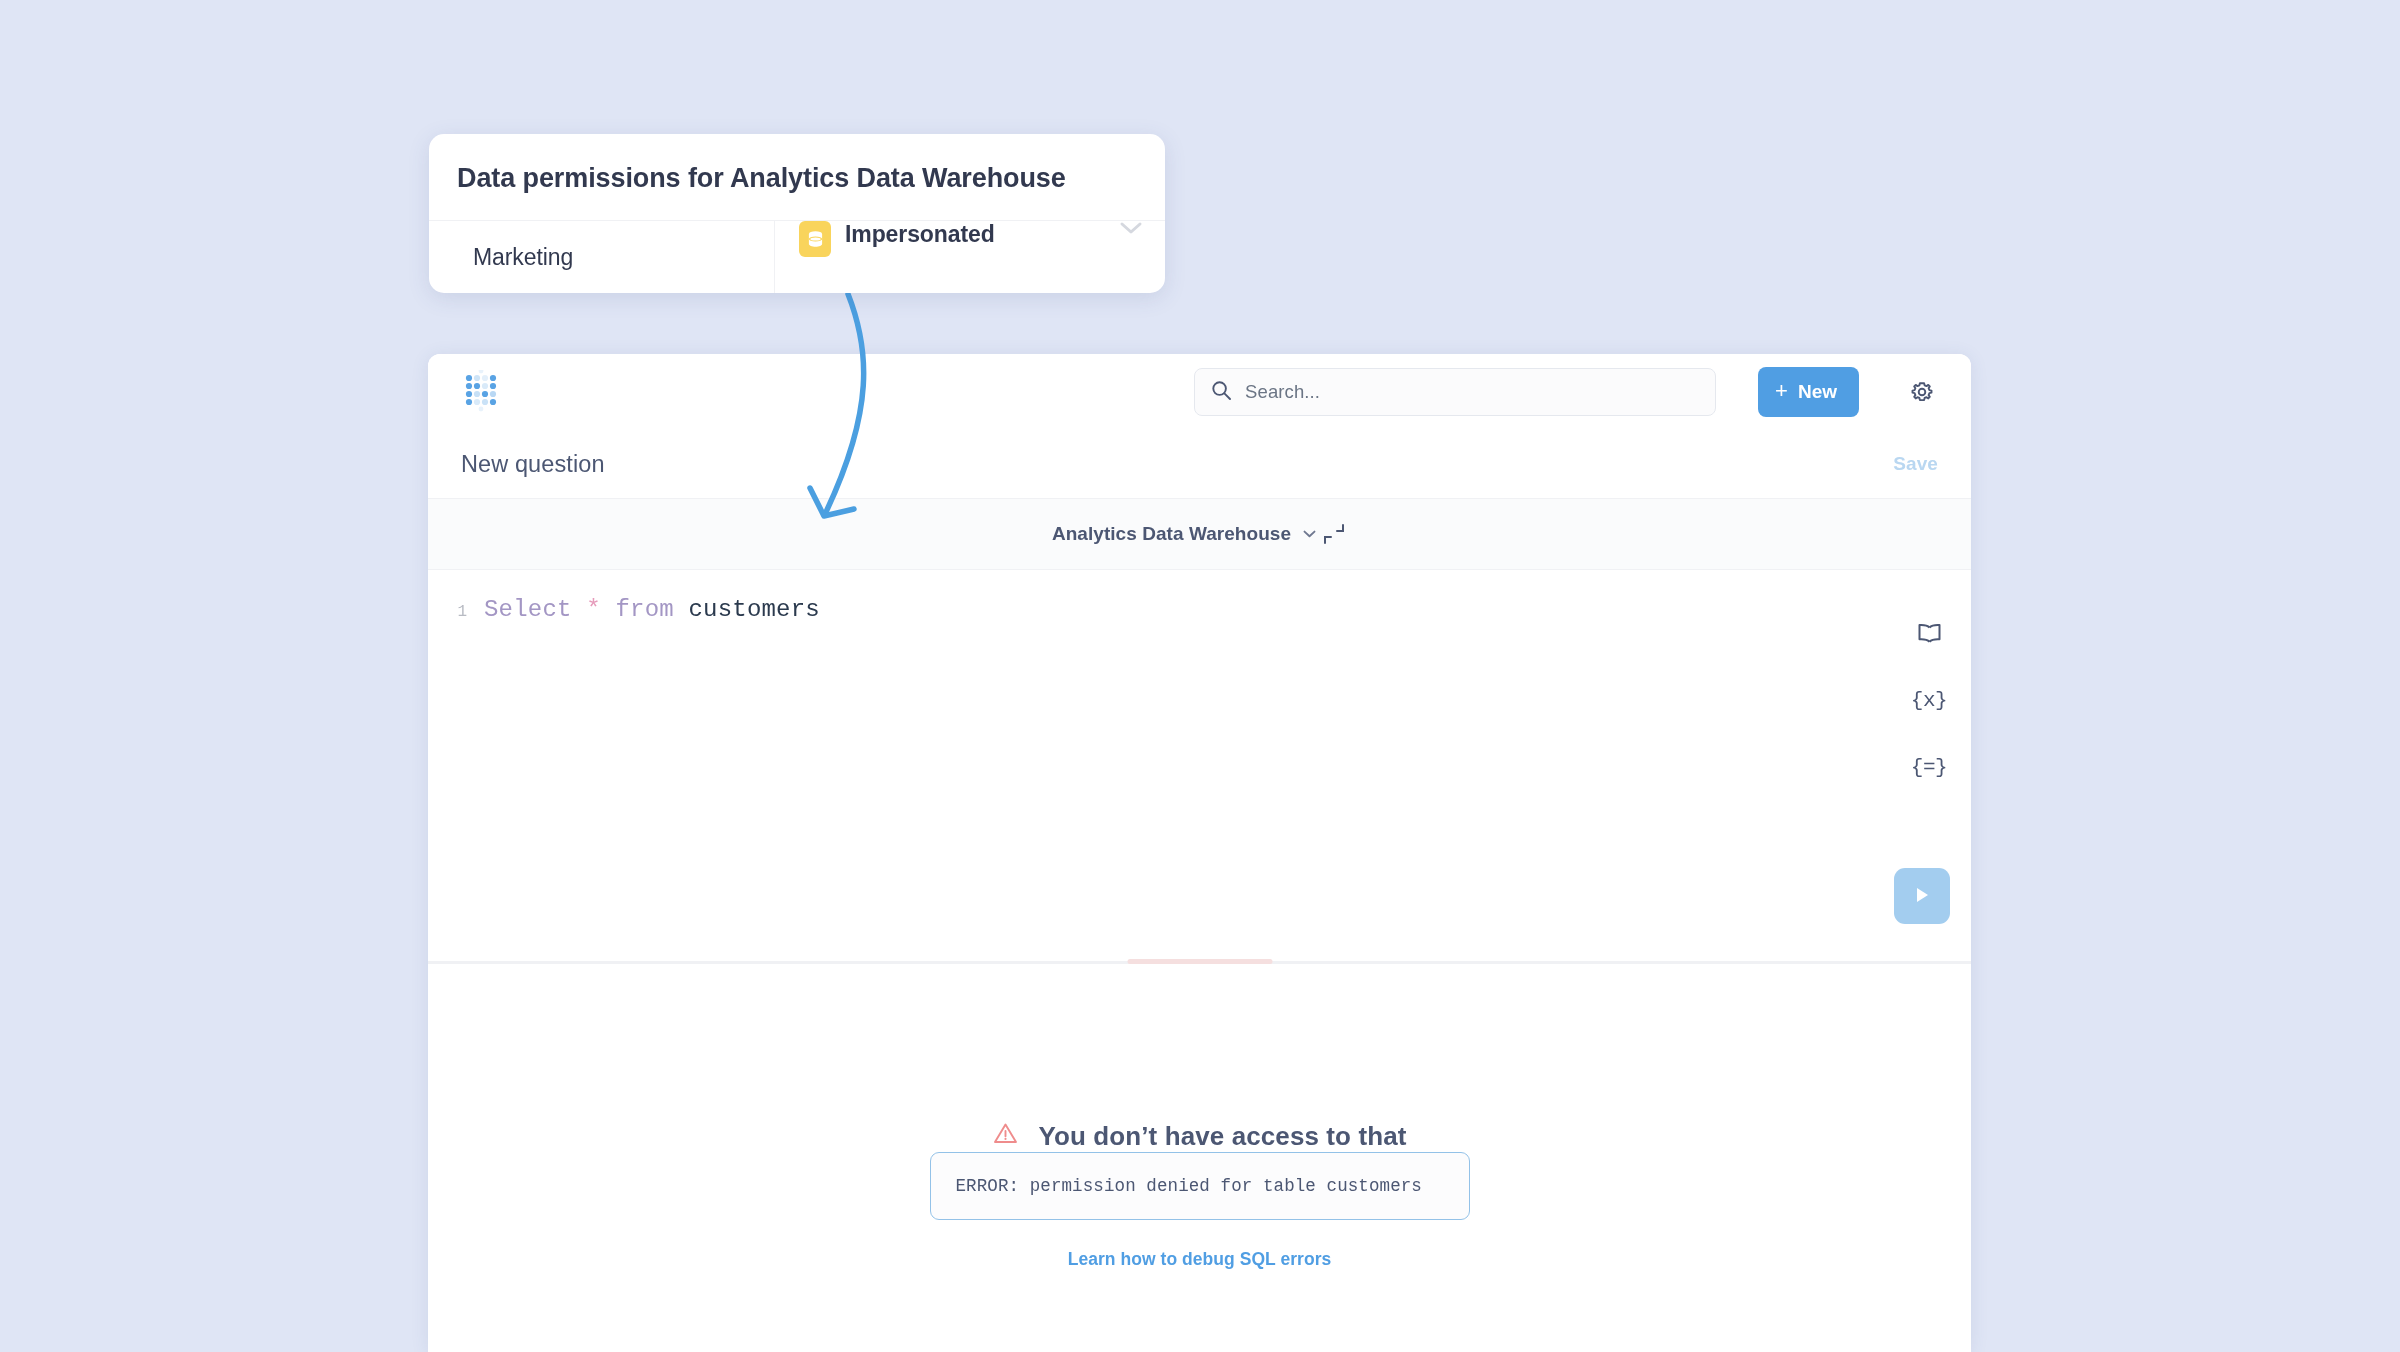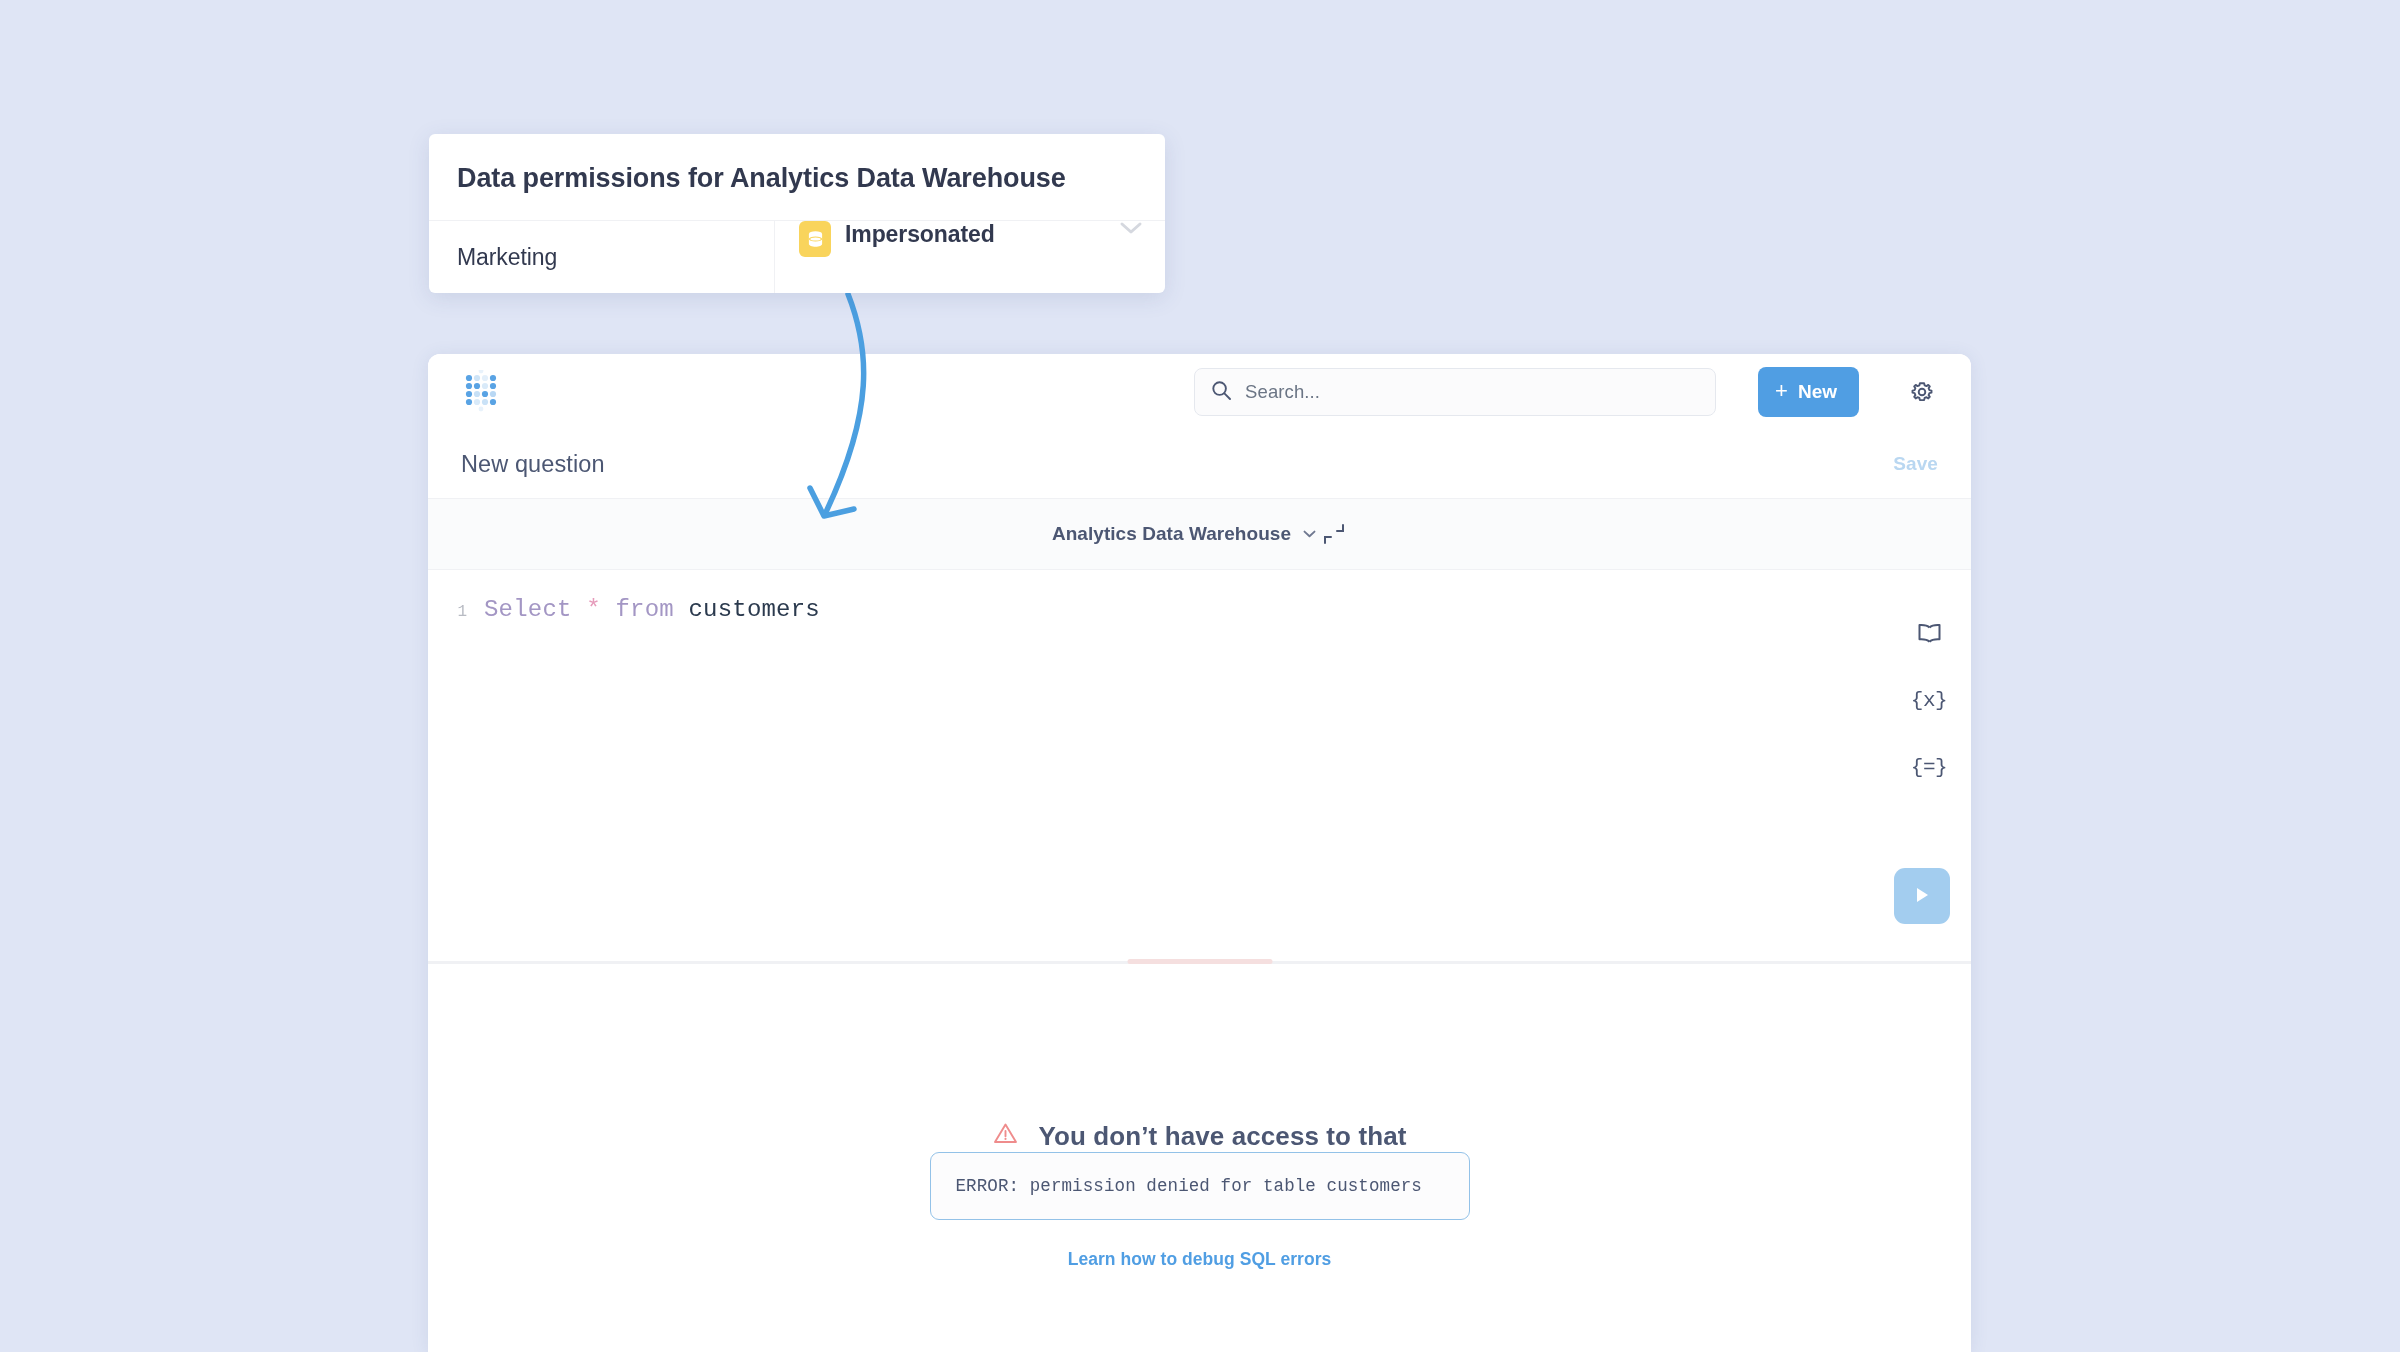--- a/index.html
+++ b/index.html
@@ -289,21 +289,21 @@
     letter-spacing: 0.05px;
   }
 
   
   .annotation-card {
     position: absolute;
     left: 429px;
     top: 134px;
     width: 736px;
     background: #ffffff;
-    border-radius: 6px;
+    border-radius: 15px;
     box-shadow: 0 5px 22px rgba(60, 80, 130, 0.13);
     overflow: hidden;
     z-index: 5;
   }
   .card-title {
     padding: 29px 28px 26px 28px;
     font-size: 27px;
     font-weight: 700;
     color: #32394f;
     letter-spacing: -0.1px;
@@ -311,21 +311,21 @@
   }
   .card-row {
     display: flex;
     align-items: stretch;
     height: 72px;
   }
   .card-cell-left {
     flex: 0 0 345px;
     display: flex;
     align-items: center;
-    padding-left: 28px;
+    padding-left: 44px;
     font-size: 23px;
     color: #32394f;
     letter-spacing: -0.1px;
   }
   .card-cell-right {
     flex: 1;
     display: flex;
     padding-left: 24px;
     padding-right: 22px;
     gap: 14px;

